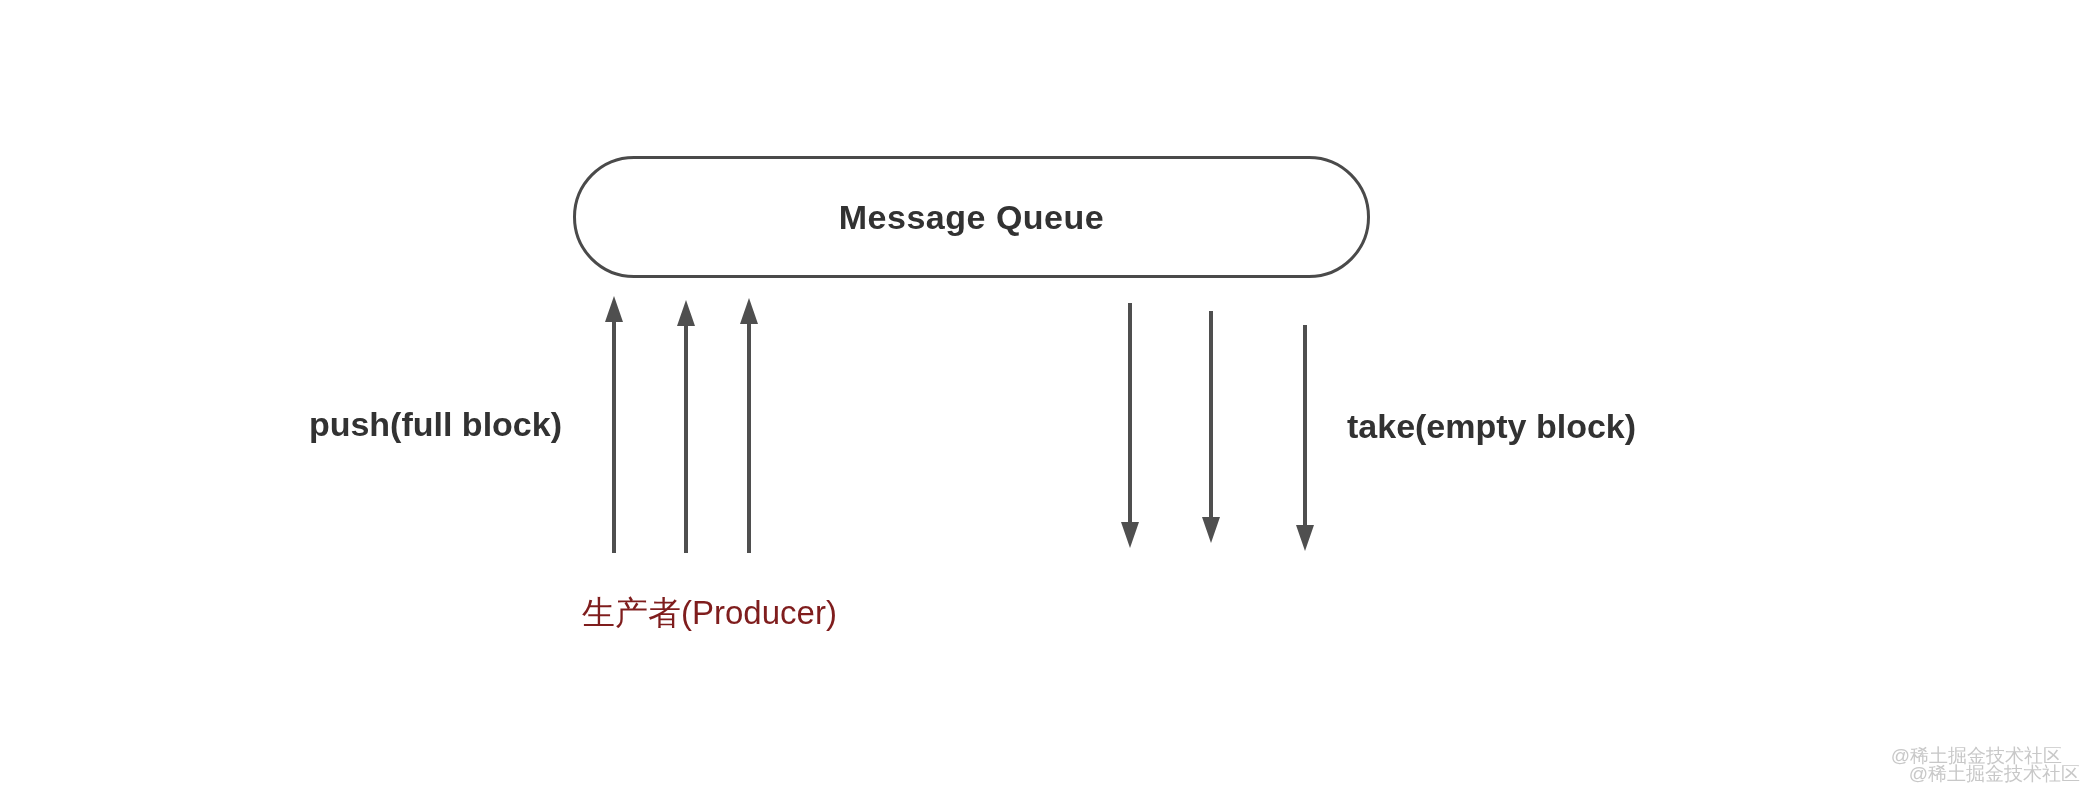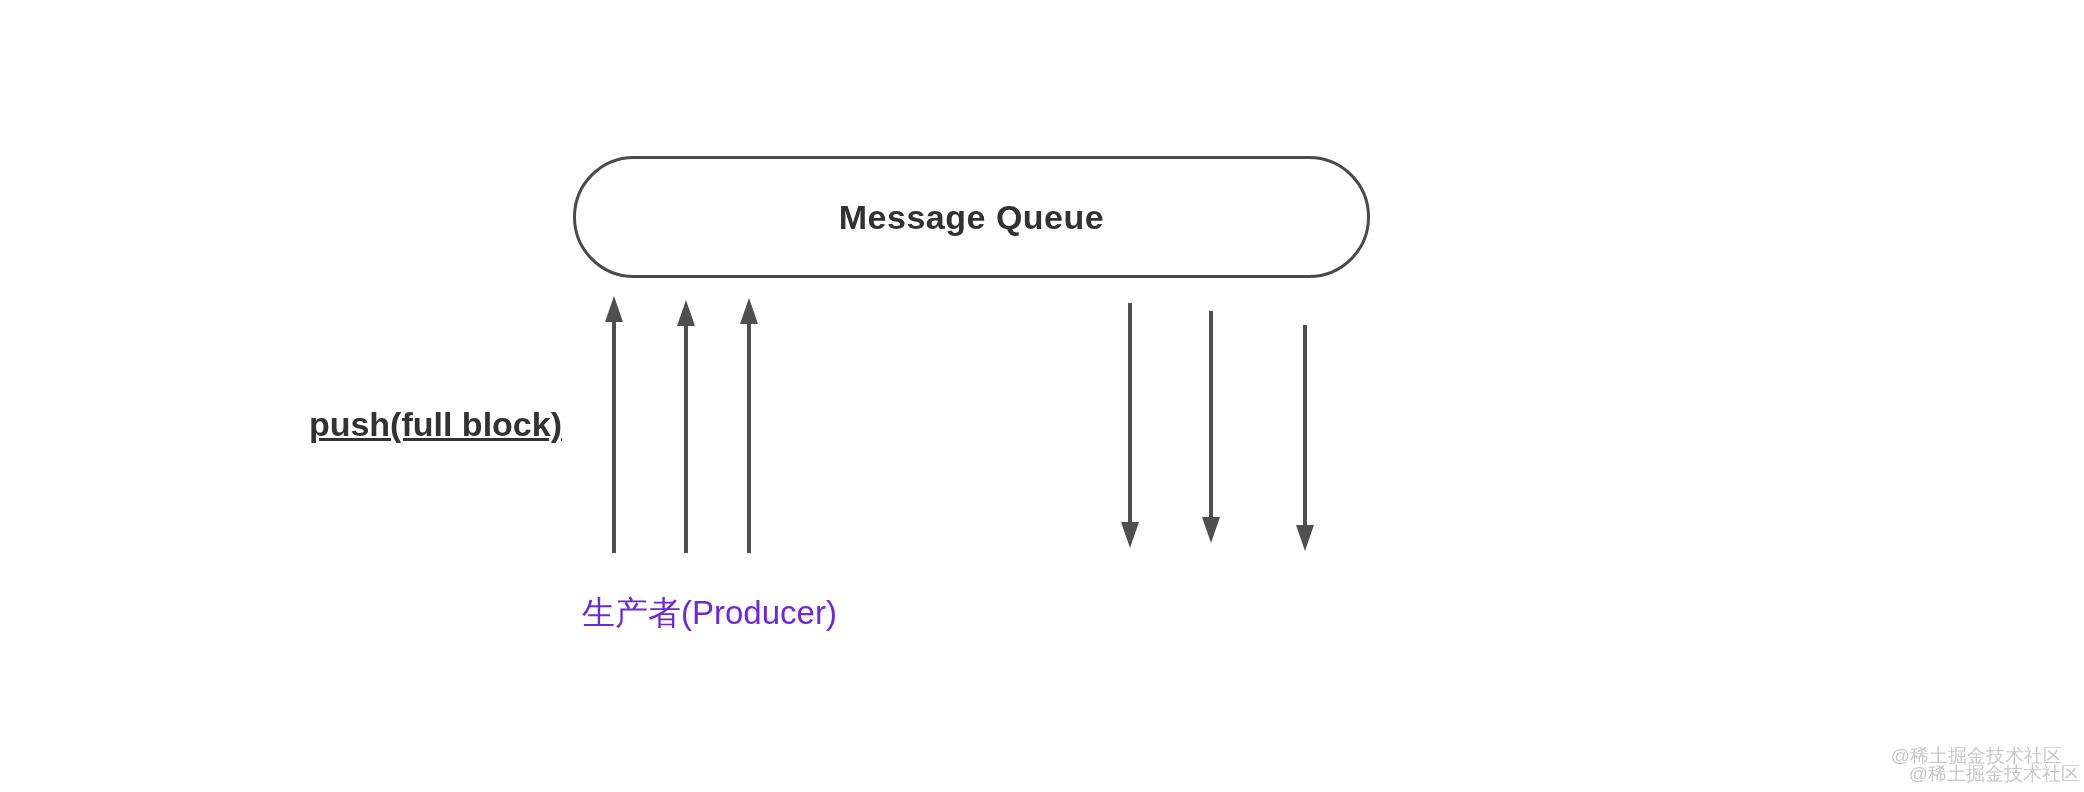--- a/index.html
+++ b/index.html
@@ -43,37 +43,36 @@
     width: 2084px;
     height: 792px;
   }
   .action-label {
     position: absolute;
     font-size: 34px;
     font-weight: 600;
     line-height: 1;
     white-space: nowrap;
     color: #323232;
-    text-decoration: underline;
   }
   .action-label.push {
     right: 1522px;
     top: 407px;
   }
   .action-label.take {
     left: 1347px;
     top: 409px;
   }
   .role-label {
     position: absolute;
     font-size: 33px;
     font-weight: 400;
     line-height: 1.1;
     white-space: nowrap;
-    color: #6d28d9;
+    color: #7f1d1d;
   }
   .role-label.producer {
     left: 582px;
     top: 595px;
   }
   .role-label.consumer {
     left: 1130px;
     top: 595px;
   }
   .watermark-line {
@@ -125,20 +124,21 @@
       <polygon points="1211,543 1202,517 1220,517" stroke="none"></polygon>
     </g>
     <g stroke="#4f4f4f" fill="#4f4f4f">
       <line x1="1305" y1="325" x2="1305" y2="527" stroke-width="4"></line>
       <polygon points="1305,551 1296,525 1314,525" stroke="none"></polygon>
     </g>
   </svg>
 
   <div class="action-label push">push(full block)</div>
 
+  <div class="action-label take">take(empty block)</div>
 
   <div class="role-label producer">生产者(Producer)</div>
 
 
   <div class="watermark-line one">@稀土掘金技术社区</div>
   <div class="watermark-line two">@稀土掘金技术社区</div>
 
 </div>
 
 </body></html>

